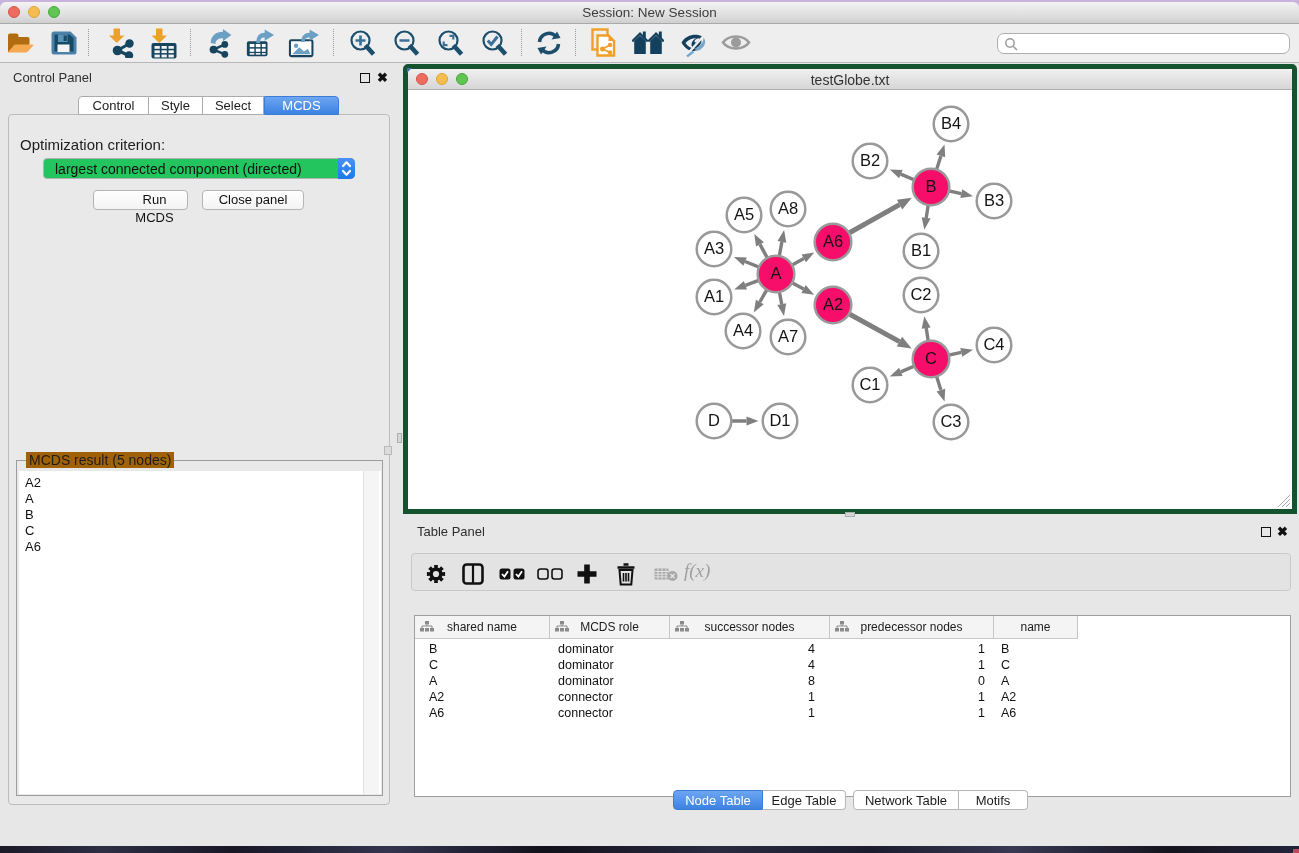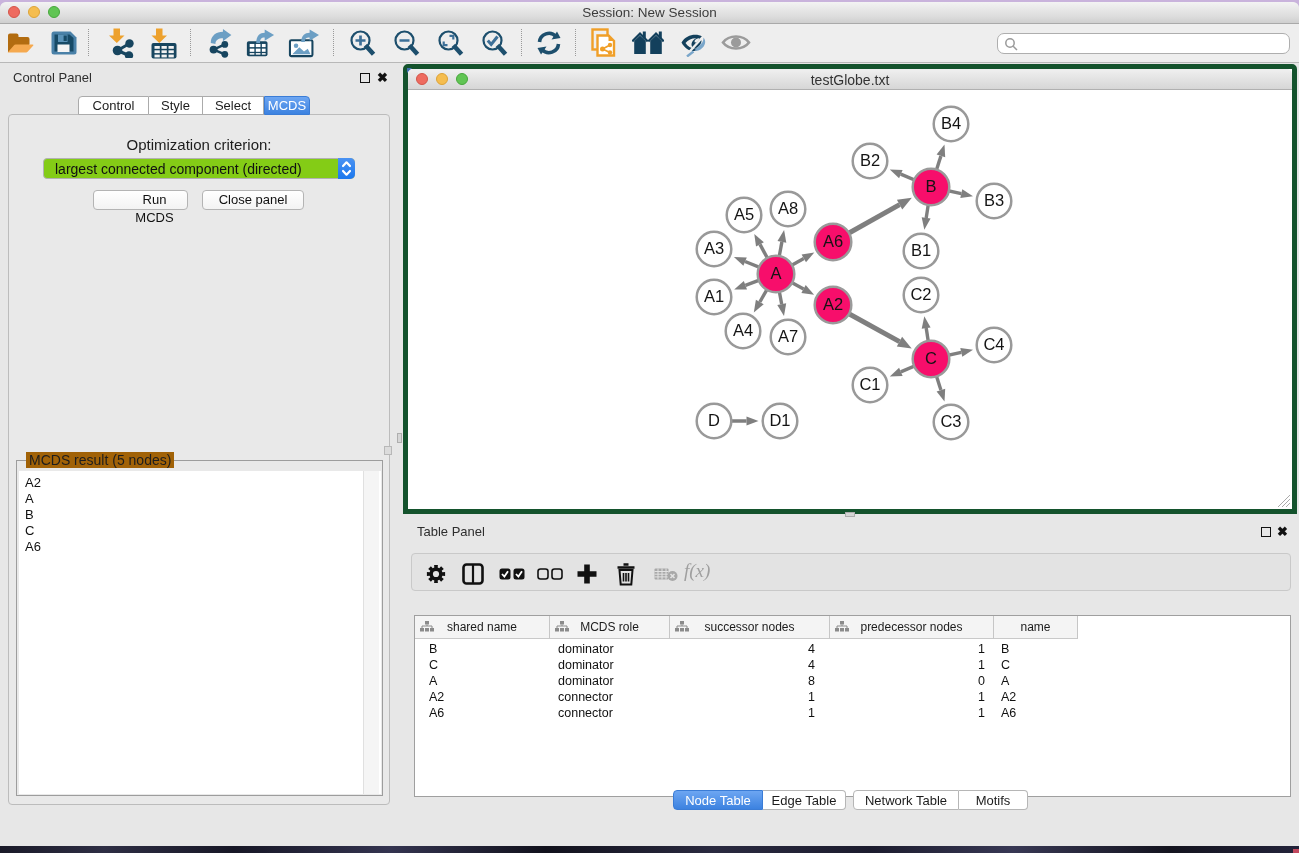--- a/index.html
+++ b/index.html
@@ -35,24 +35,24 @@
 .float-ic { position:absolute; width:10px; height:10px; border:1.5px solid #111; }
 .close-ic { position:absolute; font-size:13px; color:#111; font-weight:bold; }
 #cp-float { left:360px; top:71px; }
 #cp-close { left:377px; top:68px; }
 #cp-tabs { position:absolute; left:78px; top:94px; height:19px; }
 .tab { position:absolute; top:0; height:19px; background:#fff; border:1px solid #ababab;
   font-size:13px; color:#1c1c1c; text-align:center; line-height:18px; }
 .tab.sel { background:linear-gradient(#6da6f2,#3c82e0); color:#fff; border-color:#3a7cd6; }
 #cp-box { position:absolute; left:8px; top:112px; width:382px; height:691px;
   background:#e9e9e9; border:1px solid #bcbcbc; border-radius:4px; }
-#opt-label { position:absolute; left:0; top:134px; width:398px; text-align:center;
-  font-size:15px; color:#1d1d1d; }
+#opt-label { position:absolute; left:0; top:134px; width:398px; text-align:left;
+  font-size:15px; color:#1d1d1d;padding-left:20px; }
 #combo { position:absolute; left:43px; top:156px; width:312px; height:21px;
-  background:#84cc16; border:1px solid #b2b2b2; border-radius:4px;
+  background:#22c55e; border:1px solid #b2b2b2; border-radius:4px;
   font-size:14px; color:#111; line-height:20px; padding-left:11px; }
 #combo-step { position:absolute; right:-1px; top:-1px; width:17px; height:21px;
   background:linear-gradient(#4a92f2,#1b78ee); border-radius:0 5px 5px 0; }
 .btn { position:absolute; height:20px; background:linear-gradient(#ffffff,#f3f3f3);
   border:1px solid #b4b4b4; border-radius:4px; font-size:13px; color:#111;
   text-align:center; line-height:18px; }
 #btn-run { left:93px; top:188px; width:95px;padding-left:28px; }
 #btn-close { left:202px; top:188px; width:102px; }
 #mcds-box { position:absolute; left:16px; top:458px; width:367px; height:336px;
   border:1px solid #9d9d9d; }
@@ -281,21 +281,21 @@
     </div>
   </div>
   <div id="cp-title">Control Panel</div>
   <div class="float-ic" id="cp-float"></div>
   <div class="close-ic" id="cp-close">✖</div>
   <div id="cp-box"></div>
   <div id="cp-tabs">
     <div class="tab" style="left:0; width:71px; border-radius:4px 0 0 0;">Control</div>
     <div class="tab" style="left:71px; width:54px; border-left:none;">Style</div>
     <div class="tab" style="left:125px; width:61px; border-left:none;">Select</div>
-    <div class="tab sel" style="left:186px; width:46px; border-radius:0 4px 0 0;">MCDS</div>
+    <div class="tab sel" style="left:186px; width:75px; border-radius:0 4px 0 0;">MCDS</div>
   </div>
   <div id="opt-label">Optimization criterion:</div>
   <div id="combo">largest connected component (directed)
     <div id="combo-step"><svg width="17" height="21">
       <path d="M5 8 l3.5-3.7 3.5 3.7" stroke="#fff" stroke-width="2.2" fill="none" stroke-linecap="round" stroke-linejoin="round"></path>
       <path d="M5 13 l3.5 3.7 3.5-3.7" stroke="#fff" stroke-width="2.2" fill="none" stroke-linecap="round" stroke-linejoin="round"></path>
     </svg></div>
   </div>
   <div class="btn" id="btn-run">Run MCDS</div>
   <div class="btn" id="btn-close">Close panel</div>

